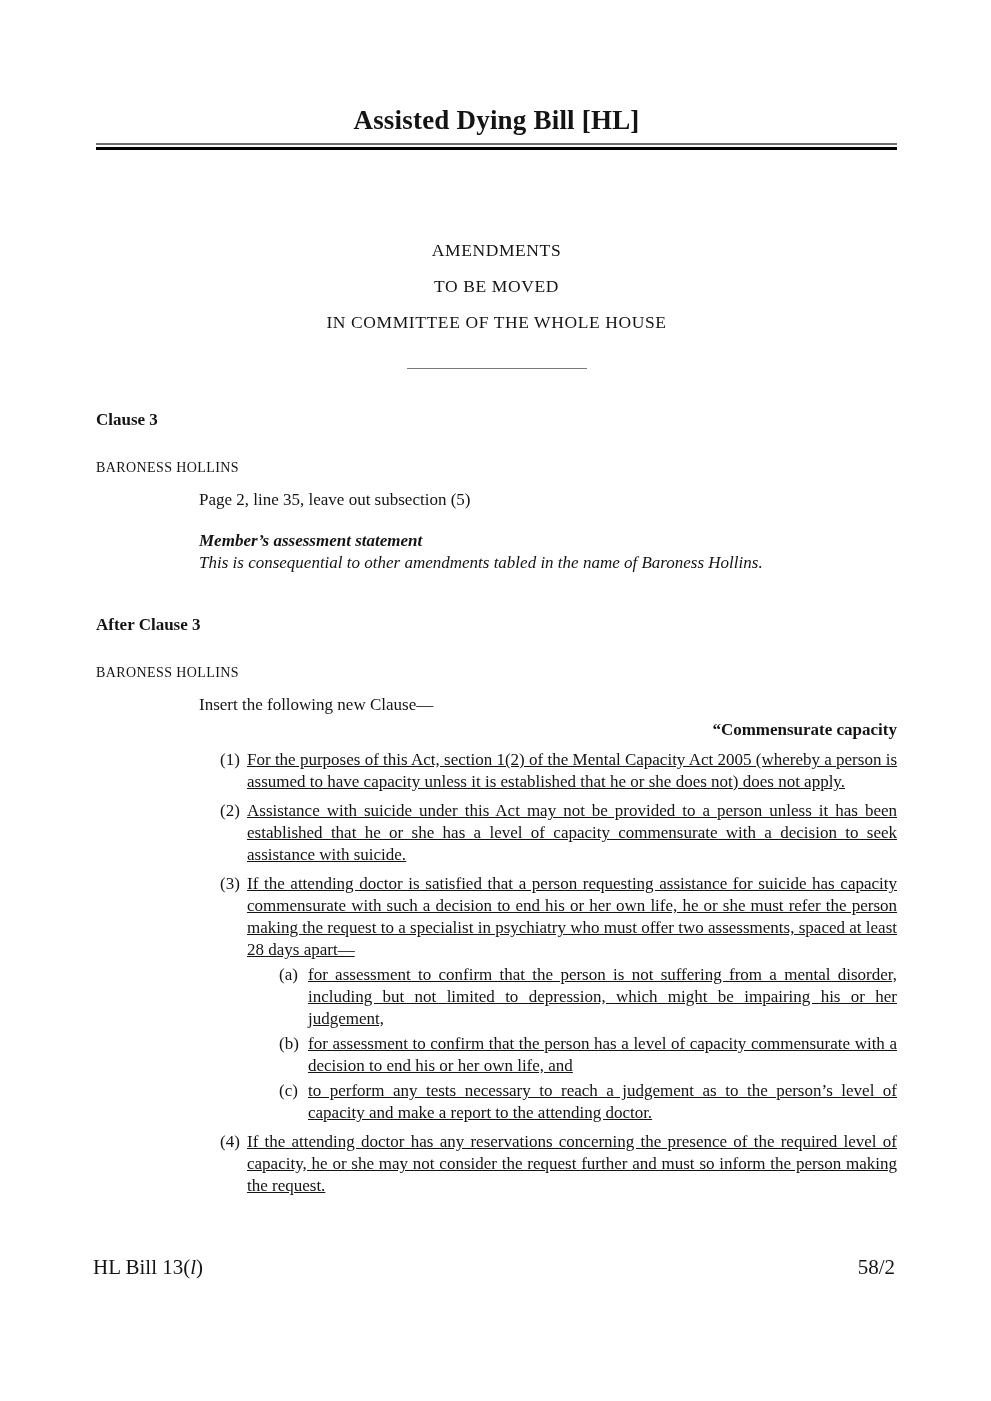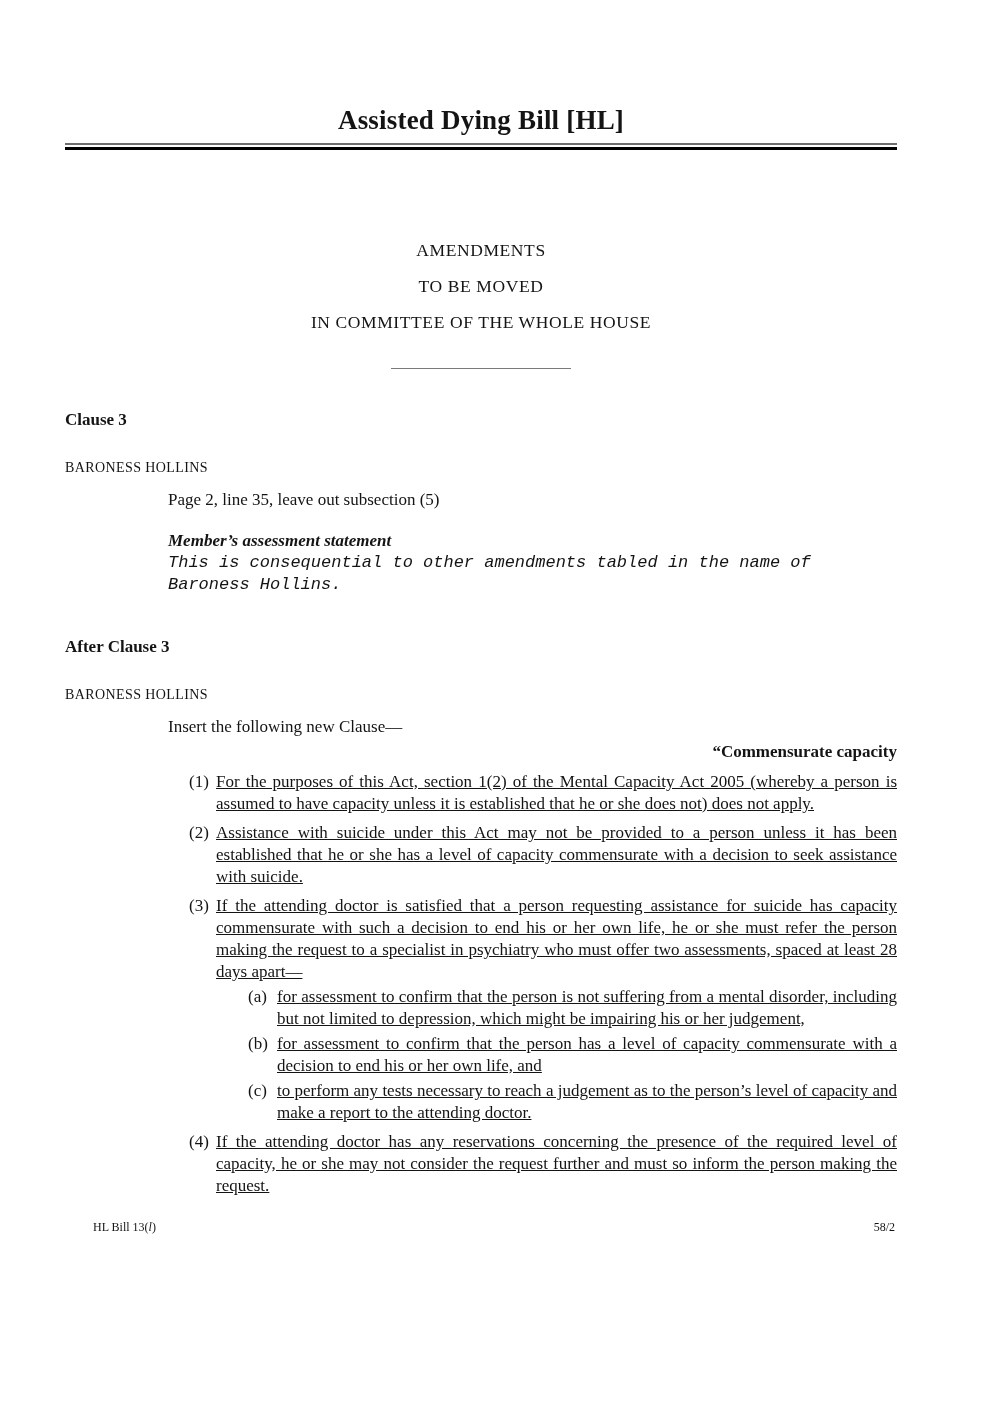--- a/index.html
+++ b/index.html
@@ -5,21 +5,21 @@
   html, body { margin: 0; padding: 0; background: #ffffff; }
   body {
     width: 991px; height: 1401px;
     position: relative;
     font-family: "Liberation Serif", "DejaVu Serif", serif;
     color: #141414;
     overflow: hidden;
   }
   .page {
     position: absolute; inset: 0;
-    padding: 0 94px 0 65px;
+    padding: 0 94px 0 96px;
     box-sizing: border-box;
   }
   
   .bill-title {
     margin: 104px 0 0 0;
     text-align: center;
     font-size: 27px;
     font-weight: bold;
     line-height: 32px;
     letter-spacing: 0.2px;
@@ -54,21 +54,21 @@
     margin-top: 28px;
   }
 
   .amendment-line {
     margin: 11px 0 0 103px;
     font-size: 17px; line-height: 22px;
   }
 
   .explanatory { margin: 19px 0 0 103px; font-size: 17px; line-height: 22px; }
   .exp-label { margin: 0; font-weight: bold; font-style: italic; }
-  .exp-text  { margin: 0; font-style: italic; font-family: Liberation Mono, monospace; }
+  .exp-text  { margin: 0; font-style: italic; }
 
   .new-clause-title {
     margin: 3px 0 0 103px;
     font-size: 17px; line-height: 22px;
     font-weight: bold;
     text-align: right;
   }
 
   
   .subsection {
@@ -83,22 +83,22 @@
   .items { margin: 0; }
   .item {
     position: relative;
     margin: 3px 0 0 61px;
   }
   .item > .num { position: absolute; left: -29px; top: 0; }
 
   
   .page-footer {
     position: absolute;
-    left: 93px; right: 96px; top: 1216px;
-    font-size: 12px; line-height: 22px;
+    left: 93px; right: 96px; top: 1256px;
+    font-size: 21px; line-height: 22px;
     display: flex;
     justify-content: space-between;
   }
   .bill-ref .it { font-style: italic; }
 </style>
 </head>
 <body>
 
 <div class="page">
 

